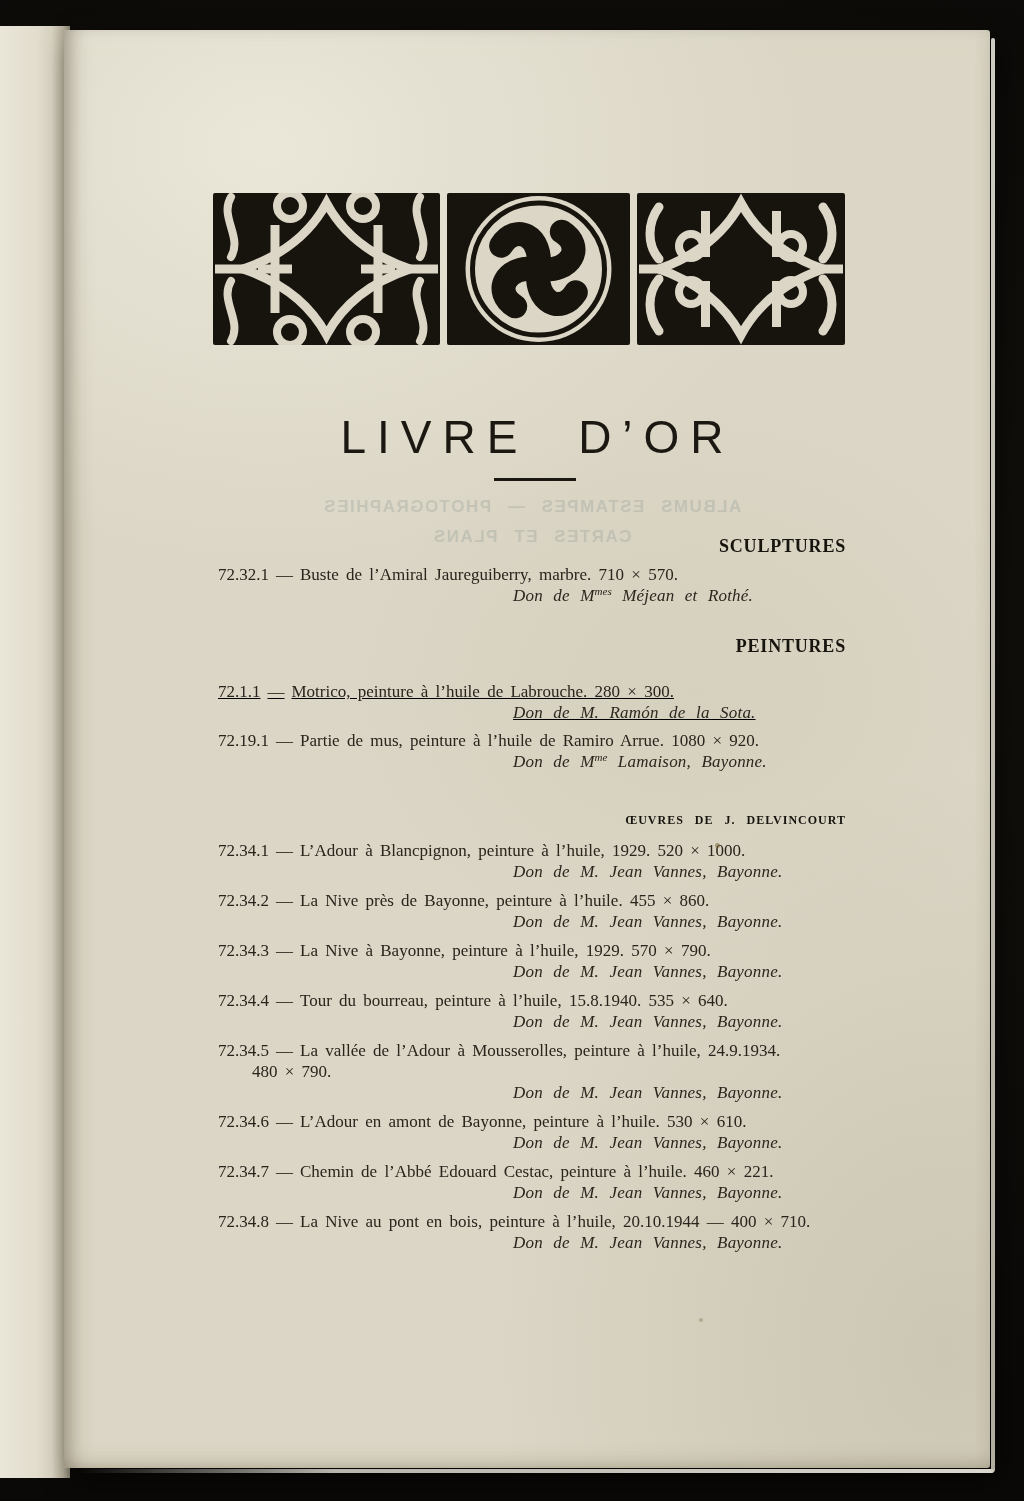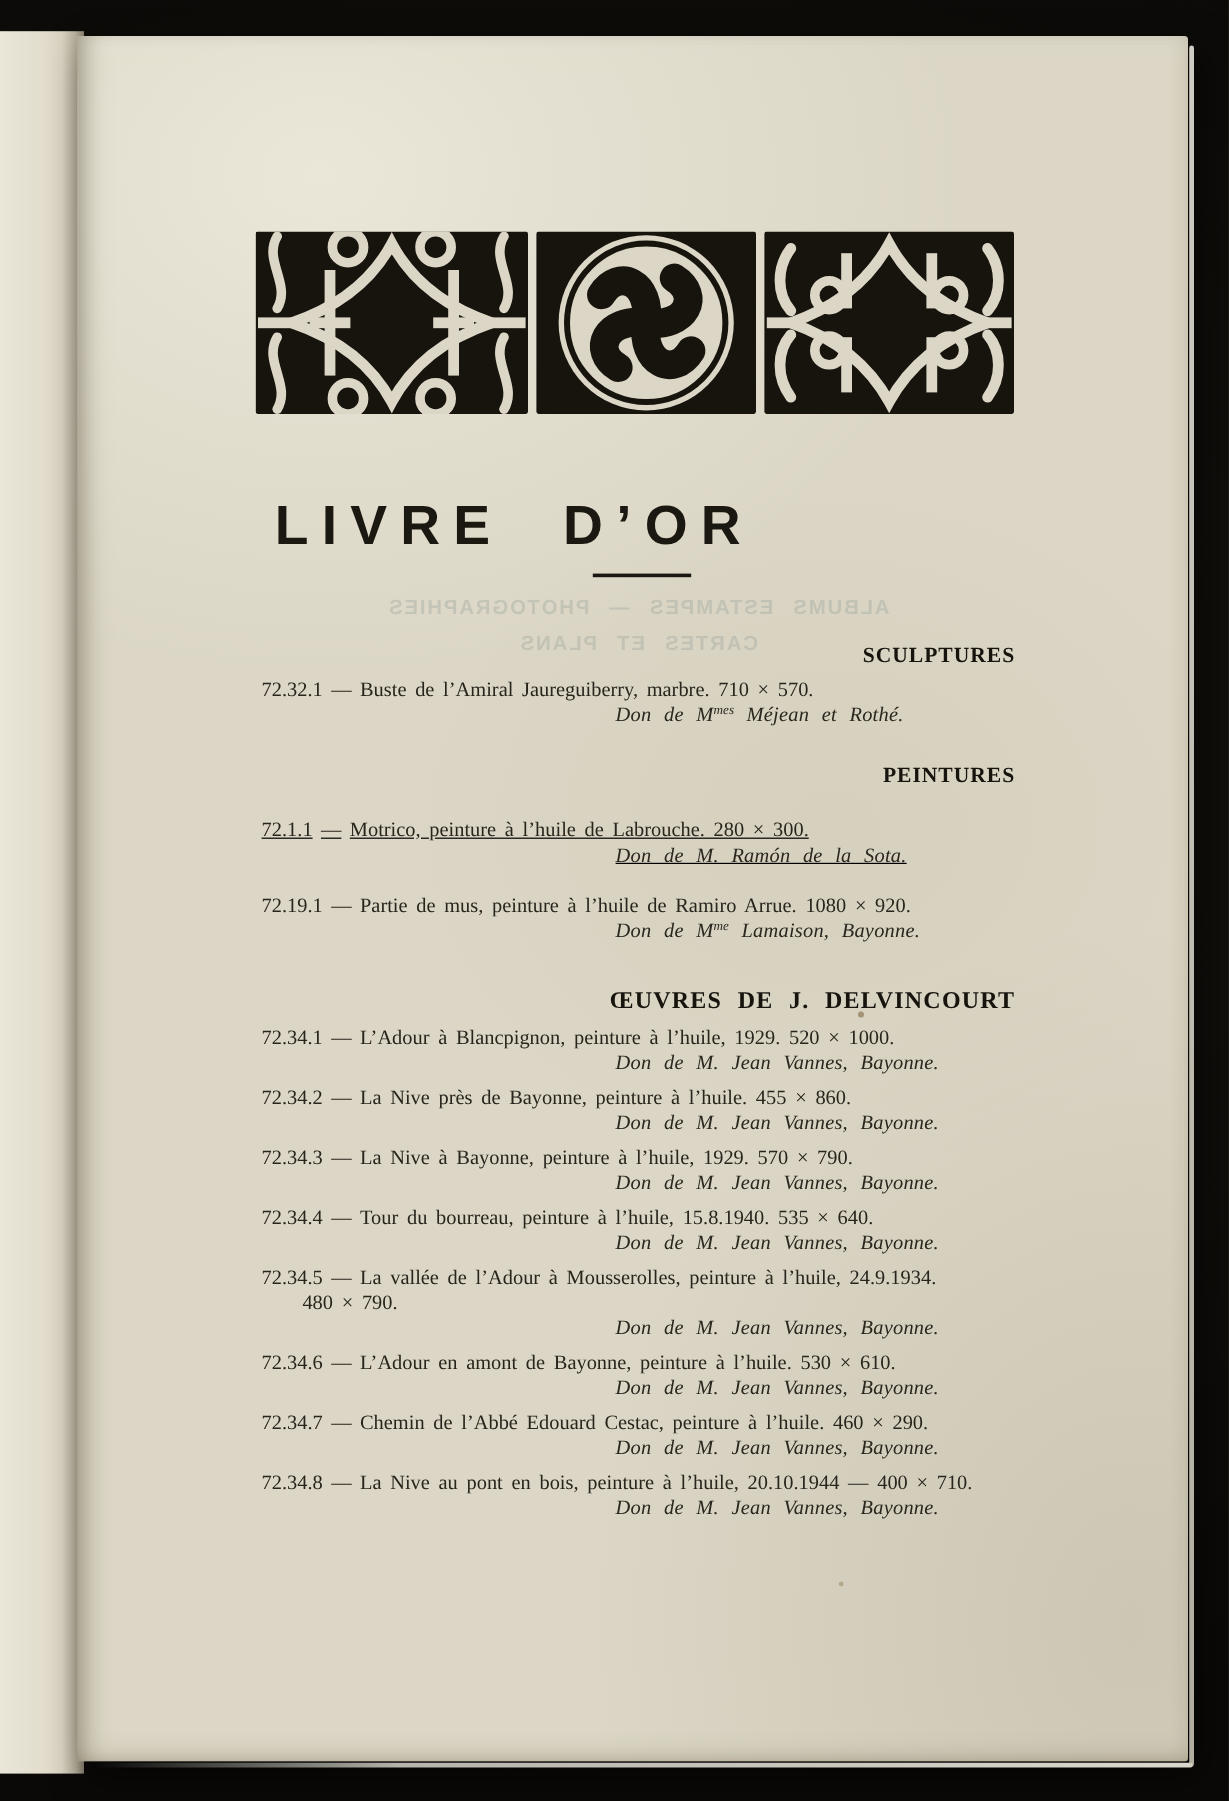--- a/index.html
+++ b/index.html
@@ -44,46 +44,46 @@
     background:linear-gradient(90deg,rgba(242,239,229,0),rgba(242,239,229,.75) 28%,rgba(242,239,229,.9));
     border-radius:2px;
   }
   .content{position:absolute;left:154px;top:0;width:628px;height:100%;}
 
   .ornament{position:absolute;left:-5px;top:163px;width:632px;height:152px;display:block;}
 
   .title{
     position:absolute;top:381px;left:0;width:100%;margin:0;
     font-family:"Liberation Sans","DejaVu Sans",sans-serif;
-    font-weight:700;font-size:46px;line-height:52px;
+    font-weight:400;font-size:46px;line-height:52px;
     letter-spacing:11px;word-spacing:26px;
-    color:#1b1812;padding-left:11px;box-sizing:border-box;
+    text-align:center;color:#1b1812;padding-left:11px;box-sizing:border-box;
   }
   .title-rule{
     position:absolute;top:448px;left:50%;width:82px;height:3px;margin-left:-38px;
     background:#1b1812;
   }
   .ghost{ 
     position:absolute;top:462px;left:0;width:100%;text-align:center;
     font-family:"Liberation Sans","DejaVu Sans",sans-serif;font-weight:bold;
     font-size:17px;line-height:30px;letter-spacing:1.5px;word-spacing:9px;
     color:#96a19b;opacity:.34;transform:scaleX(-1);filter:blur(.5px);
   }
   .flow{position:absolute;top:506px;left:0;width:100%;}
 
   .cat-h{
     margin:0;font-family:Liberation Serif, serif;
     font-weight:bold;font-size:18px;line-height:20px;
     letter-spacing:.8px;word-spacing:4px;text-align:right;color:#17140e;
   }
-  .cat-h.big{font-size:20px;line-height:24px;letter-spacing:1px;word-spacing:7px;}
+  .cat-h.big{font-size:12px;line-height:24px;letter-spacing:1px;word-spacing:7px;}
 
   .entry{margin:8px 0 0 0;}
   .m27{} .m30{margin-top:30px;} .m25{margin-top:25px;text-decoration:underline;}
-  .m7{margin-top:21px;}  .m36{margin-top:36px;} .m20{}
+  .m7{margin-top:7px;}  .m36{margin-top:36px;} .m20{}
 
   .l1,.l2,.don{margin:0;font-size:17px;line-height:21px;color:#29241c;word-spacing:3px;}
   .dash{padding:0 7px;}
   .l2{padding-left:34px;}
   .don{
     margin-left:295px;font-style:italic;word-spacing:6px;letter-spacing:.2px;color:#2b261e;
   }
   .don sup{font-size:11px;font-style:italic;line-height:0;vertical-align:6px;letter-spacing:0;text-align:center;}
 
   .speck{position:absolute;border-radius:50%;}
@@ -208,21 +208,21 @@
             <p class="l2">480 × 790.</p>
             <p class="don"><span>Don de M. Jean Vannes, Bayonne.</span><sup></sup><span></span></p>
           </article>
 
           <article class="entry">
             <p class="l1"><span class="eid">72.34.6</span><span class="dash">—</span><span>L’Adour en amont de Bayonne, peinture à l’huile. 530 × 610.</span></p>
             <p class="don"><span>Don de M. Jean Vannes, Bayonne.</span><sup></sup><span></span></p>
           </article>
 
           <article class="entry">
-            <p class="l1"><span class="eid">72.34.7</span><span class="dash">—</span><span>Chemin de l’Abbé Edouard Cestac, peinture à l’huile. 460 × 290.</span></p>
+            <p class="l1"><span class="eid">72.34.7</span><span class="dash">—</span><span>Chemin de l’Abbé Edouard Cestac, peinture à l’huile. 460 × 221.</span></p>
             <p class="don"><span>Don de M. Jean Vannes, Bayonne.</span><sup></sup><span></span></p>
           </article>
 
           <article class="entry">
             <p class="l1"><span class="eid">72.34.8</span><span class="dash">—</span><span>La Nive au pont en bois, peinture à l’huile, 20.10.1944 — 400 × 710.</span></p>
             <p class="don"><span>Don de M. Jean Vannes, Bayonne.</span><sup></sup><span></span></p>
           </article>
 
         </section>
       </div>

